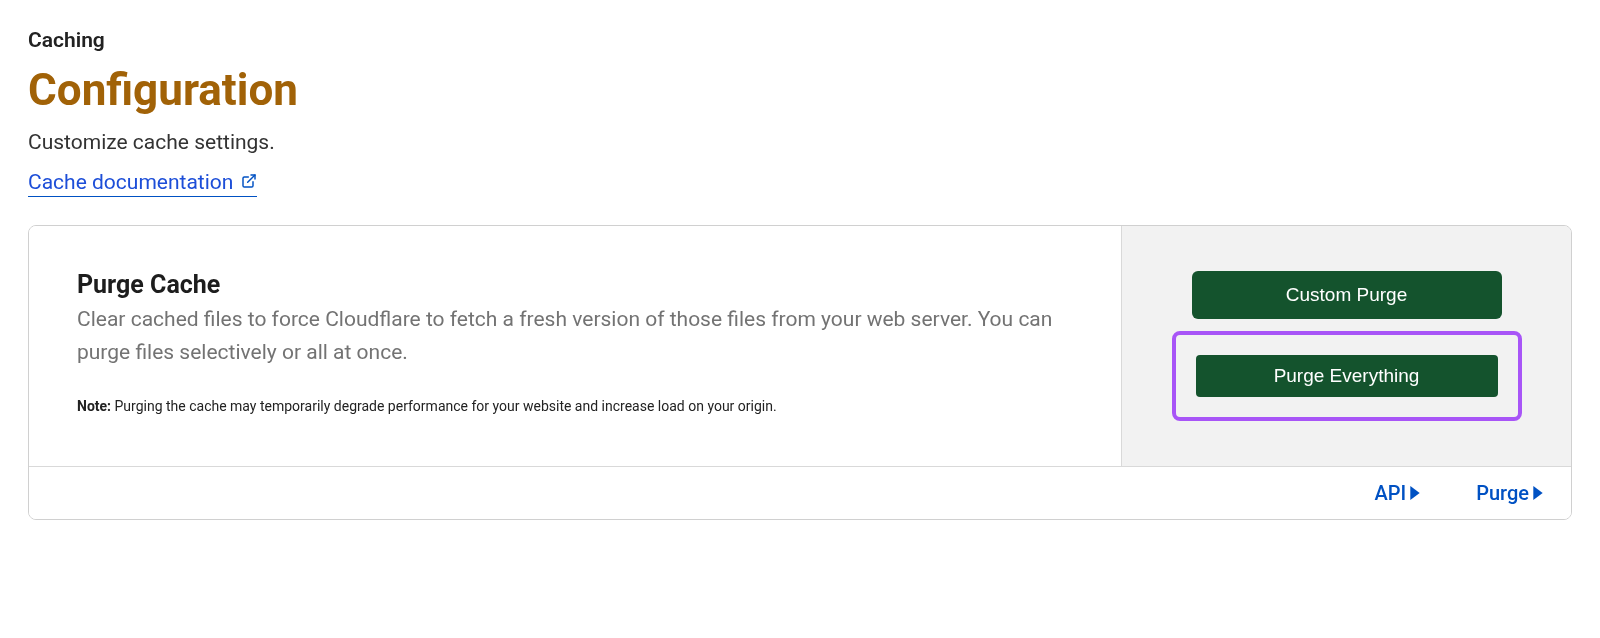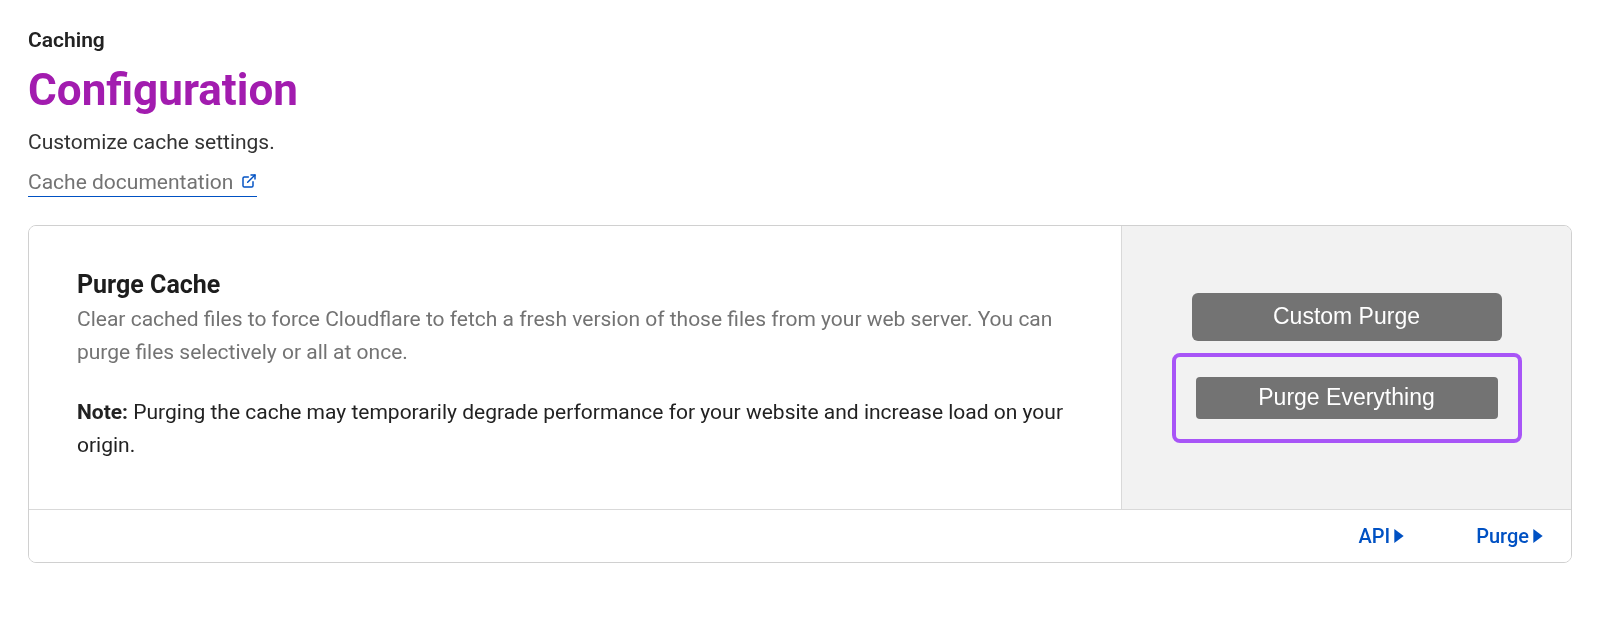--- a/index.html
+++ b/index.html
@@ -12,33 +12,33 @@
   }
   .breadcrumb {
     font-size: 21px;
     font-weight: 600;
     color: #222;
     margin-bottom: 12px;
   }
   .page-title {
     font-size: 44px;
     font-weight: 700;
-    color: #a21caf;
+    color: #a16207;
     margin-bottom: 14px;
   }
   .page-subtitle {
     font-size: 21px;
     color: #333;
     margin-bottom: 16px;
   }
   .doc-link {
     display: inline-flex;
     gap: 8px;
     font-size: 21px;
-    color: #737373;
+    color: #1d4ed8;
     text-decoration: none;
     border-bottom: 1px solid #0051c3;
     padding-bottom: 2px;
     margin-bottom: 28px;
   }
   .doc-link svg { width: 16px; height: 16px; }
   .card {
     border: 1px solid #d0d0d0;
     border-radius: 8px;
     overflow: hidden;
@@ -68,48 +68,48 @@
     font-weight: 700;
     margin-bottom: 4px;
   }
   .section-desc {
     font-size: 21px;
     line-height: 1.55;
     color: #737373;
     margin-bottom: 28px;
   }
   .section-note {
-    font-size: 21px;
+    font-size: 14px;
     line-height: 1.55;
     color: #222;
   }
   .section-note .note-label { font-weight: 700; }
   .btn {
     width: 310px;
     height: 48px;
-    background: #737373;
+    background: #14532d;
     color: #fff;
     border: none;
     border-radius: 6px;
-    font-size: 23px;
+    font-size: 19px;
     font-weight: 500;
     cursor: pointer;
   }
   .btn-wrap-highlight {
     border: 4px solid #a855f7;
     border-radius: 8px;
     padding: 20px;
   }
   .btn-wrap-highlight .btn { width: 302px; height: 42px; border-radius: 4px; }
   .card-footer {
     border-top: 1px solid #d9d9d9;
     background: #fff;
     display: flex;
     justify-content: flex-end;
-    gap: 72px;
+    gap: 56px;
     padding: 14px 28px;
   }
   .footer-link {
     display: inline-flex;
     align-items: center;
     gap: 4px;
     color: #0051c3;
     font-size: 20px;
     font-weight: 500;
     text-decoration: none;

